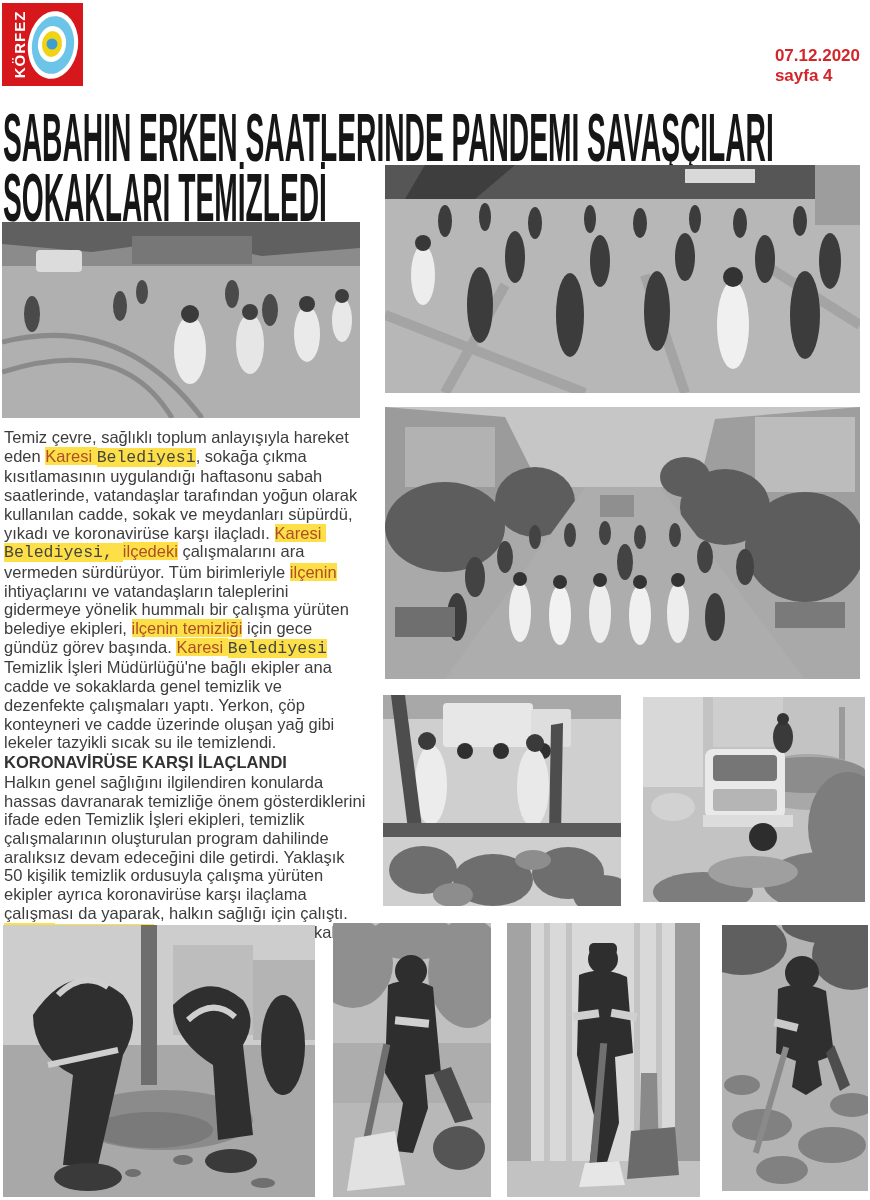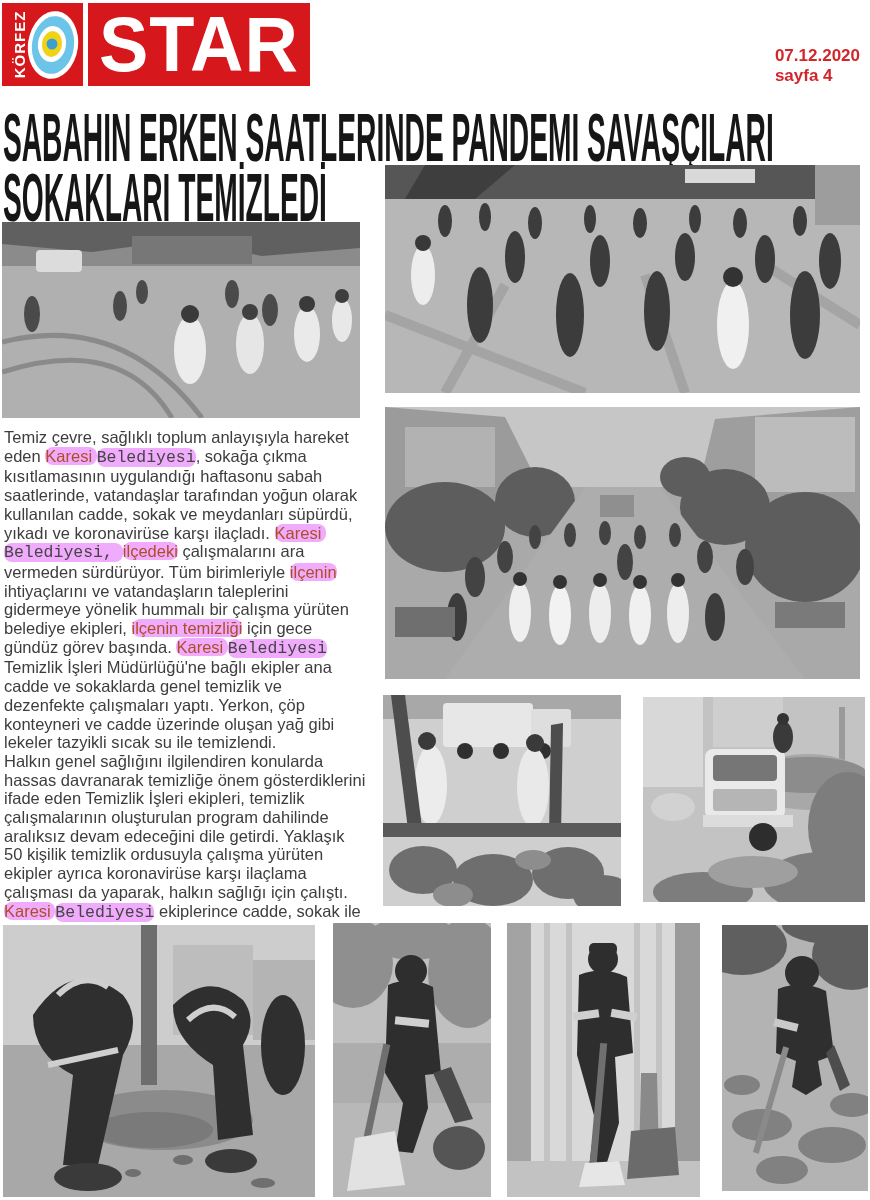--- a/index.html
+++ b/index.html
@@ -39,21 +39,21 @@
   }
   .hl1{top:104px;}
   .hl2{top:164px;}
   
   .bodycol{
     position:absolute;left:4px;top:428px;width:362px;
     color:#3d3d3d;font-size:16.5px;line-height:18.7px;text-align:left;
   }
   .bodycol p{margin:0;}
   .seg{white-space:pre-wrap;}
-  .hl{background:#f0abfc;border-radius:8px;}
+  .hl{background:#fde047;}
   .hl.red{color:#ae4e28;}
   .hl.dark{color:#454545;font-family:Liberation Mono, monospace;}
   .subhead{
     font-weight:bold;color:#333;font-size:16.5px;line-height:19px;margin:1px 0 1px 0;
   }
   
   .photo{position:absolute;overflow:hidden;background:#bdbdbd;}
   .photo svg{display:block;width:100%;height:100%;}
   .p-topleft {left:2px;  top:222px;width:358px;height:196px;}
   .p-topright{left:385px;top:165px;width:475px;height:228px;}
@@ -73,33 +73,31 @@
   <div class="korfez-box">
     <div class="korfez-vert">KÖRFEZ</div>
     <svg class="eye" width="54" height="72" viewBox="0 0 54 72">
       <ellipse cx="27" cy="36" rx="25" ry="34" fill="#ffffff" transform="rotate(8 27 36)"></ellipse>
       <ellipse cx="27" cy="36" rx="21" ry="29" fill="#6cc5e9" transform="rotate(8 27 36)"></ellipse>
       <ellipse cx="26" cy="35" rx="14" ry="18" fill="#ffffff" transform="rotate(8 26 35)"></ellipse>
       <ellipse cx="26" cy="35" rx="10" ry="13" fill="#f2d313" transform="rotate(8 26 35)"></ellipse>
       <circle cx="26" cy="35" r="5.5" fill="#3d9fd1"></circle>
     </svg>
   </div>
-  <div class="star-box">
-    <span class="star-word">STAR</span>
-  </div>
   <div class="dateline">
     <div>07.12.2020</div>
     <div>sayfa 4</div>
   </div>
 
   <div class="headline-line hl1">SABAHIN ERKEN SAATLERINDE PANDEMI SAVAŞÇILARI</div>
   <div class="headline-line hl2">SOKAKLARI TEMİZLEDİ</div>
 
   <div class="bodycol">
     <p><span class="seg">Temiz çevre, sağlıklı toplum anlayışıyla hareket eden </span><span class="seg hl red">Karesi </span><span class="seg hl dark">Belediyesi</span><span class="seg">, sokağa çıkma kısıtlamasının uygulandığı haftasonu sabah saatlerinde, vatandaşlar tarafından yoğun olarak kullanılan cadde, sokak ve meydanları süpürdü, yıkadı ve koronavirüse karşı ilaçladı. </span><span class="seg hl red">Karesi </span><span class="seg hl dark">Belediyesi, </span><span class="seg hl red">ilçedeki</span><span class="seg"> çalışmalarını ara vermeden sürdürüyor. Tüm birimleriyle </span><span class="seg hl red">ilçenin</span><span class="seg"> ihtiyaçlarını ve vatandaşların taleplerini gidermeye yönelik hummalı bir çalışma yürüten belediye ekipleri, </span><span class="seg hl red">ilçenin temizliği</span><span class="seg"> için gece gündüz görev başında. </span><span class="seg hl red">Karesi </span><span class="seg hl dark">Belediyesi</span><span class="seg"> Temizlik İşleri Müdürlüğü'ne bağlı ekipler ana cadde ve sokaklarda genel temizlik ve dezenfekte çalışmaları yaptı. Yerkon, çöp konteyneri ve cadde üzerinde oluşan yağ gibi lekeler tazyikli sıcak su ile temizlendi.</span></p>
+    <div class="subhead">KORONAVİRÜSE KARŞI İLAÇLANDI</div>
     <p><span class="seg">Halkın genel sağlığını ilgilendiren konularda hassas davranarak temizliğe önem gösterdiklerini ifade eden Temizlik İşleri ekipleri, temizlik çalışmalarının oluşturulan program dahilinde aralıksız devam edeceğini dile getirdi. Yaklaşık 50 kişilik temizlik ordusuyla çalışma yürüten ekipler ayrıca koronavirüse karşı ilaçlama çalışması da yaparak, halkın sağlığı için çalıştı. </span><span class="seg hl red">Karesi </span><span class="seg hl dark">Belediyesi</span><span class="seg"> ekiplerince cadde, sokak ile meydanlarda yapılan yıkama ve ilaçlama çalışmaları vatandaşlar tarafından da memnuniyet ile karşılandı.</span></p>
   </div>
 
   <div class="photo p-topleft">
     <svg viewBox="0 0 358 196" preserveAspectRatio="none">
       <rect width="358" height="196" fill="#b0b0b0"></rect>
       <rect width="358" height="44" fill="#8b8b8b"></rect>
       <polygon points="0,0 358,0 358,26 260,34 180,18 90,30 0,22" fill="#606060"></polygon>
       <rect x="130" y="14" width="120" height="28" fill="#777"></rect>
       <rect x="34" y="28" width="46" height="22" rx="4" fill="#dcdcdc"></rect>

